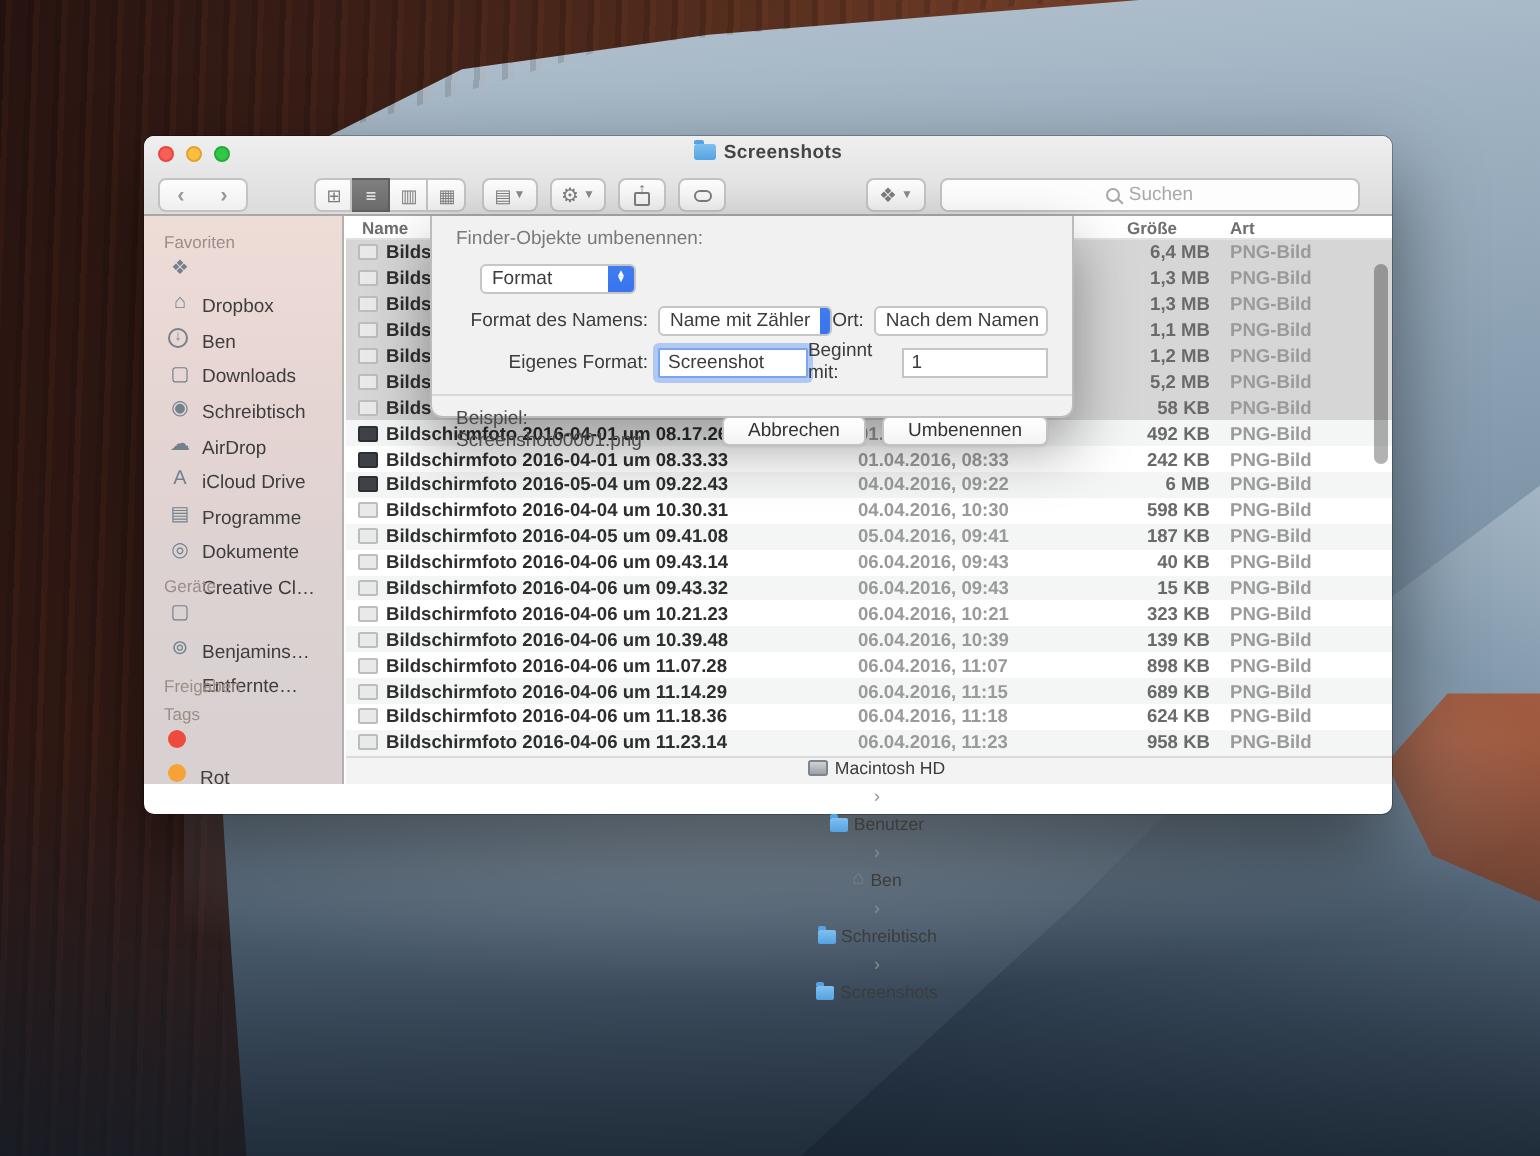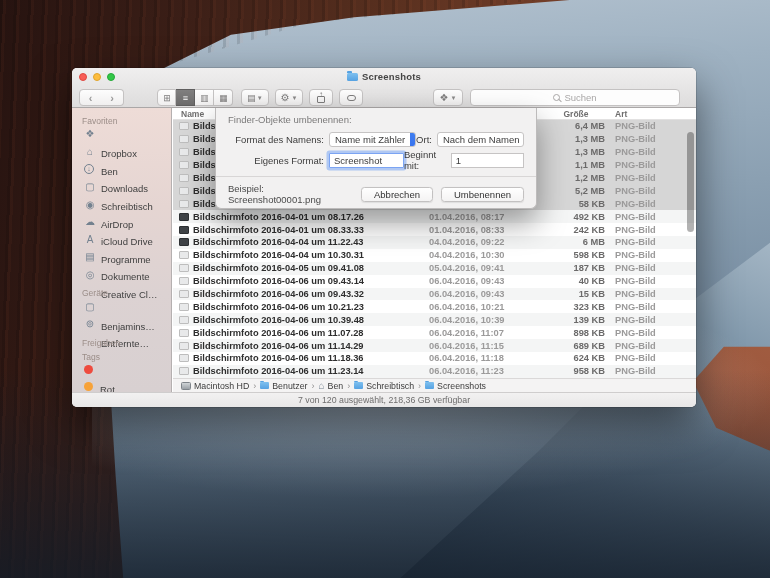--- a/index.html
+++ b/index.html
@@ -103,21 +103,21 @@
   .c-name { color:#2e2e2e; white-space:nowrap; overflow:hidden; }
   .c-date { color:#9b9a9a; }
   .c-size { color:#6b6a6a; text-align:right; padding-right:4px; }
   .c-kind { color:#9b9a9a; padding-left:6px; }
   .scrollthumb { position:absolute; right:2px; top:24px; width:7px; height:100px;
     background:rgba(0,0,0,.30); border-radius:4px; }
 
   
   .pathbar { position:absolute; left:101px; right:0; bottom:15px; height:14px; background:#f4f3f3;
     border-top:1px solid #dad8d8; display:flex; align-items:center; padding-left:8px;
-    font-size:8.8px; color:#3c3c3c; gap:4px; }
+    font-size:8.8px; color:#3c3c3c; gap:4px;flex-direction:column; }
   .pb-sep { color:#8f8e8e; font-size:9px; }
   .pb-i { display:flex; align-items:center; gap:3px; }
   .pb-folder { width:9px; height:7px; background:linear-gradient(#7fc0ef,#56a2e2); border-radius:1px;
     position:relative; flex:none; }
   .pb-folder::before { content:""; position:absolute; left:0; top:-1.5px; width:4px; height:1.5px;
     background:#56a2e2; border-radius:1px 1px 0 0; }
   .pb-disk { width:10px; height:8px; background:linear-gradient(#cfd3d6,#9aa0a6); border:0.5px solid #7e848a;
     border-radius:1.5px; flex:none; }
   .pb-home { color:#73818f; font-size:10px; line-height:8px; }
   .statusbar { position:absolute; left:0; right:0; bottom:0; height:15px;
@@ -353,21 +353,21 @@
               <span class="thumb tdark"></span>
               <span class="c-name">Bildschirmfoto 2016-04-01 um 08.33.33</span>
             </span>
             <span class="c-date">01.04.2016, 08:33</span>
             <span class="c-size">242 KB</span>
             <span class="c-kind">PNG-Bild</span>
           </div>
           <div class="row alt">
             <span class="c-namewrap">
               <span class="thumb tdark"></span>
-              <span class="c-name">Bildschirmfoto 2016-04-04 um 11.22.43</span>
+              <span class="c-name">Bildschirmfoto 2016-05-04 um 09.22.43</span>
             </span>
             <span class="c-date">04.04.2016, 09:22</span>
             <span class="c-size">6 MB</span>
             <span class="c-kind">PNG-Bild</span>
           </div>
           <div class="row">
             <span class="c-namewrap">
               <span class="thumb tlight"></span>
               <span class="c-name">Bildschirmfoto 2016-04-04 um 10.30.31</span>
             </span>
@@ -480,24 +480,32 @@
           <span class="pb-folder"></span>
           <span>Schreibtisch</span>
         </div>
         <span class="pb-sep">›</span>
         <div class="pb-i">
           <span class="pb-folder"></span>
           <span>Screenshots</span>
         </div>
       </div>
 
-    <div class="statusbar">7 von 120 ausgewählt, 218,36 GB verfügbar</div>
 
     <div class="dlg">
       <div class="dlg-title">Finder-Objekte umbenennen:</div>
+      <div class="dlg-row">
+        <span style="margin-left:12px" class="popup w78">
+          <span class="popup-lb">Format</span>
+          <span class="popup-cap">
+              <i>▲</i>
+              <i>▼</i>
+            </span>
+        </span>
+      </div>
       <div class="dlg-row">
         <span class="dlg-lb1">Format des Namens:</span>
         <span class="popup w102">
           <span class="popup-lb">Name mit Zähler</span>
           <span class="popup-cap">
               <i>▲</i>
               <i>▼</i>
             </span>
         </span>
         <span class="dlg-lb2">Ort:</span>

